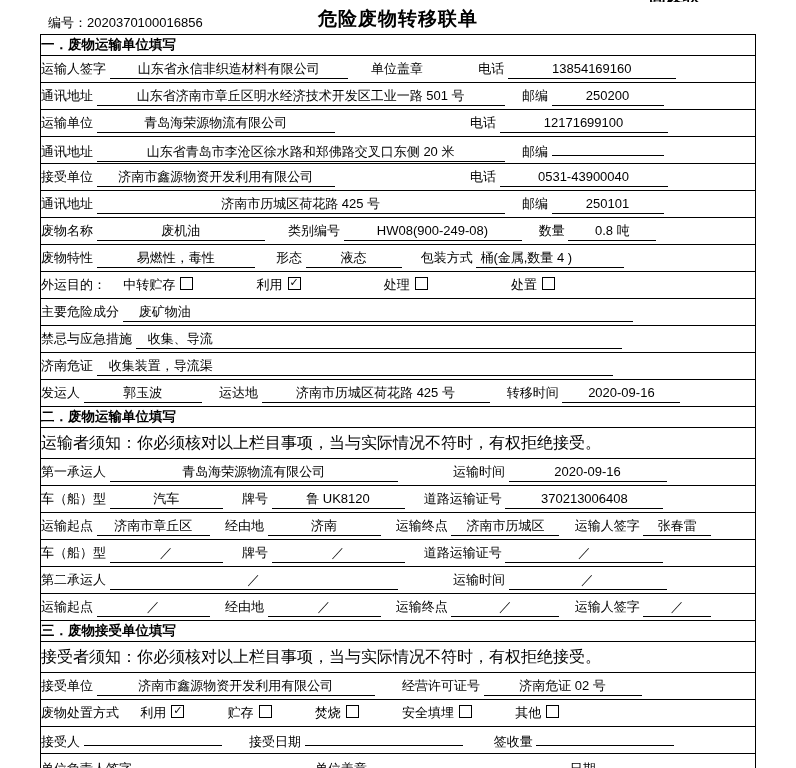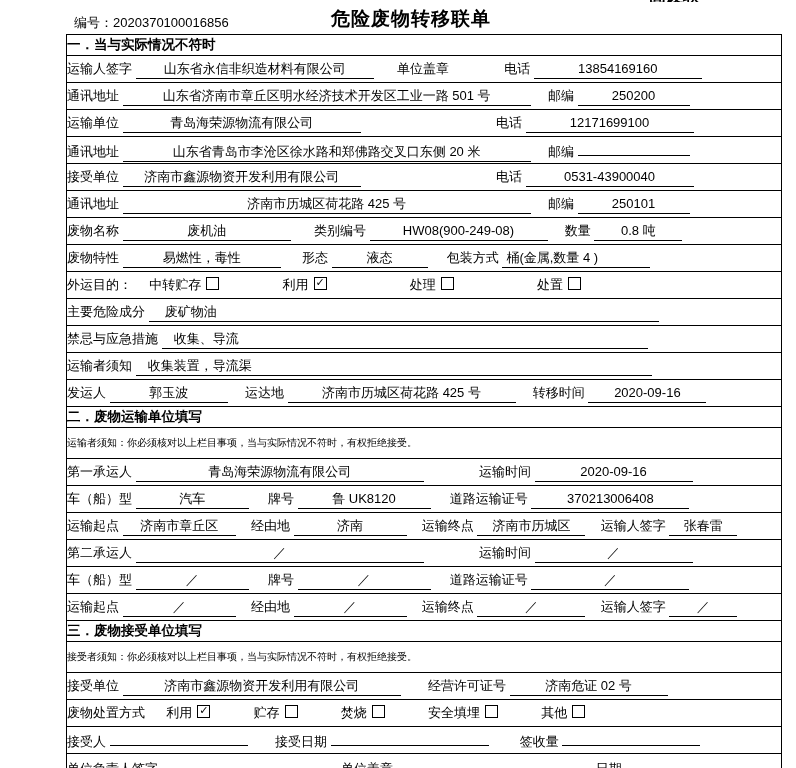--- a/index.html
+++ b/index.html
@@ -14,21 +14,20 @@
     color: #000;
     font-size: 13px;
     position: relative;
     overflow: hidden;
   }
   .page {
     position: relative;
     width: 796px;
     height: 768px;
     box-sizing: border-box;
-    padding-left: 26px;
   }
 
   
   .top-row {
     position: relative;
     height: 34px;
   }
   .doc-no {
     position: absolute;
     left: 48px;
@@ -80,21 +79,21 @@
   .rowcell {
     height: 26px;
     padding: 0 0 0 14px;
     position: relative;
     white-space: nowrap;
     font-size: 13px;
   }
   .note {
     height: 26px;
     padding: 3px 0 3px 14px;
-    font-size: 10px;
+    font-size: 16px;
   }
 
   
   .lbl {
     display: inline-block;
   }
   .fill {
     display: inline-block;
     border-bottom: 1px solid #000;
     text-align: center;
@@ -138,21 +137,21 @@
       <span>编号：</span><span>2020370100016856</span>
     </div>
     <div class="doc-title">危险废物转移联单</div>
     <div class="corner-mark">固废联</div>
   </div>
 
   <table class="main">
 
     <tbody>
         <tr>
-      <td colspan="4" class="section-head">一．当与实际情况不符时</td>
+      <td colspan="4" class="section-head">一．废物运输单位填写</td>
     </tr>
 
     <tr>
       <td colspan="4" class="rowcell">
         <span class="lbl">运输人签字</span>
         <span class="fill" style="width:230px">山东省永信非织造材料有限公司</span>
         <span class="sp" style="width:16px"></span>
         <span class="lbl">单位盖章</span>
         <span class="sp" style="width:48px"></span>
         <span class="lbl">电话</span>
@@ -259,21 +258,21 @@
 
     <tr>
       <td colspan="4" class="rowcell">
         <span class="lbl">禁忌与应急措施</span>
         <span class="fill left" style="width:470px;padding-left:12px">收集、导流</span>
       </td>
     </tr>
 
     <tr>
       <td colspan="4" class="rowcell">
-        <span class="lbl">运输者须知</span>
+        <span class="lbl">济南危证</span>
         <span class="fill left" style="width:500px;padding-left:12px">收集装置，导流渠</span>
       </td>
     </tr>
 
     <tr>
       <td colspan="4" class="rowcell">
         <span class="lbl">发运人</span>
         <span class="fill" style="width:110px">郭玉波</span>
         <span class="sp" style="width:10px"></span>
         <span class="lbl">运达地</span>
@@ -326,37 +325,37 @@
         <span class="lbl">运输终点</span>
         <span class="fill" style="width:100px">济南市历城区</span>
         <span class="sp" style="width:8px"></span>
         <span class="lbl">运输人签字</span>
         <span class="fill" style="width:60px">张春雷</span>
       </td>
     </tr>
 
     <tr>
       <td colspan="4" class="rowcell">
-        <span class="lbl">第二承运人</span>
-        <span class="fill" style="width:280px">／</span>
-        <span class="sp" style="width:48px"></span>
-        <span class="lbl">运输时间</span>
-        <span class="fill" style="width:150px">／</span>
-      </td>
-    </tr>
-
-    <tr>
-      <td colspan="4" class="rowcell">
         <span class="lbl">车（船）型</span>
         <span class="fill" style="width:105px">／</span>
         <span class="sp" style="width:12px"></span>
         <span class="lbl">牌号</span>
         <span class="fill" style="width:125px">／</span>
         <span class="sp" style="width:12px"></span>
         <span class="lbl">道路运输证号</span>
+        <span class="fill" style="width:150px">／</span>
+      </td>
+    </tr>
+
+    <tr>
+      <td colspan="4" class="rowcell">
+        <span class="lbl">第二承运人</span>
+        <span class="fill" style="width:280px">／</span>
+        <span class="sp" style="width:48px"></span>
+        <span class="lbl">运输时间</span>
         <span class="fill" style="width:150px">／</span>
       </td>
     </tr>
 
     <tr>
       <td colspan="4" class="rowcell">
         <span class="lbl">运输起点</span>
         <span class="fill" style="width:105px">／</span>
         <span class="sp" style="width:8px"></span>
         <span class="lbl">经由地</span>

